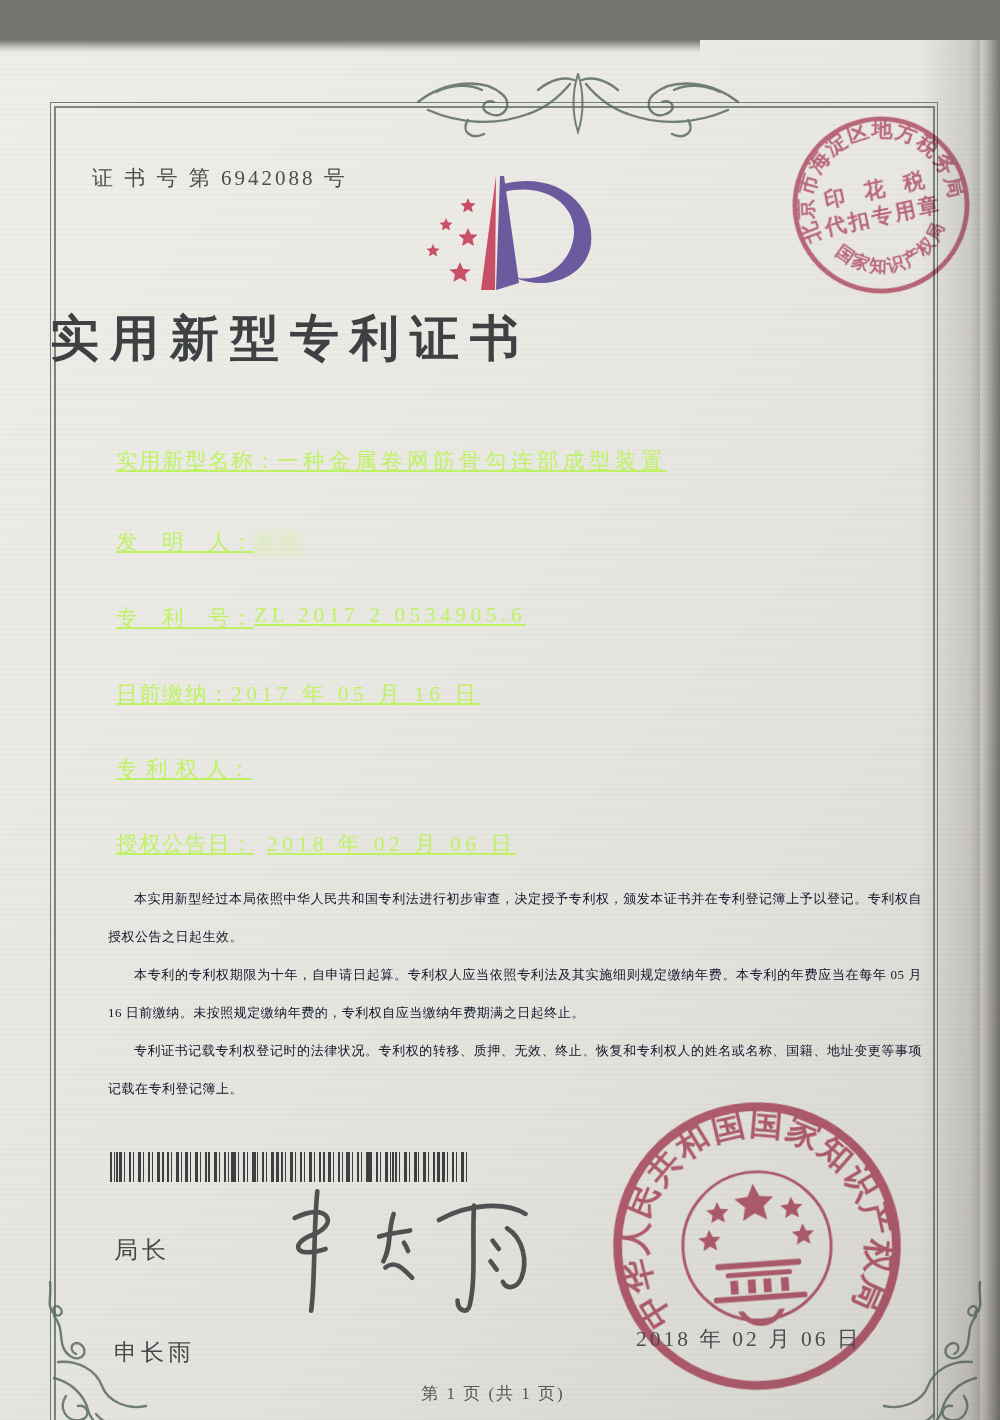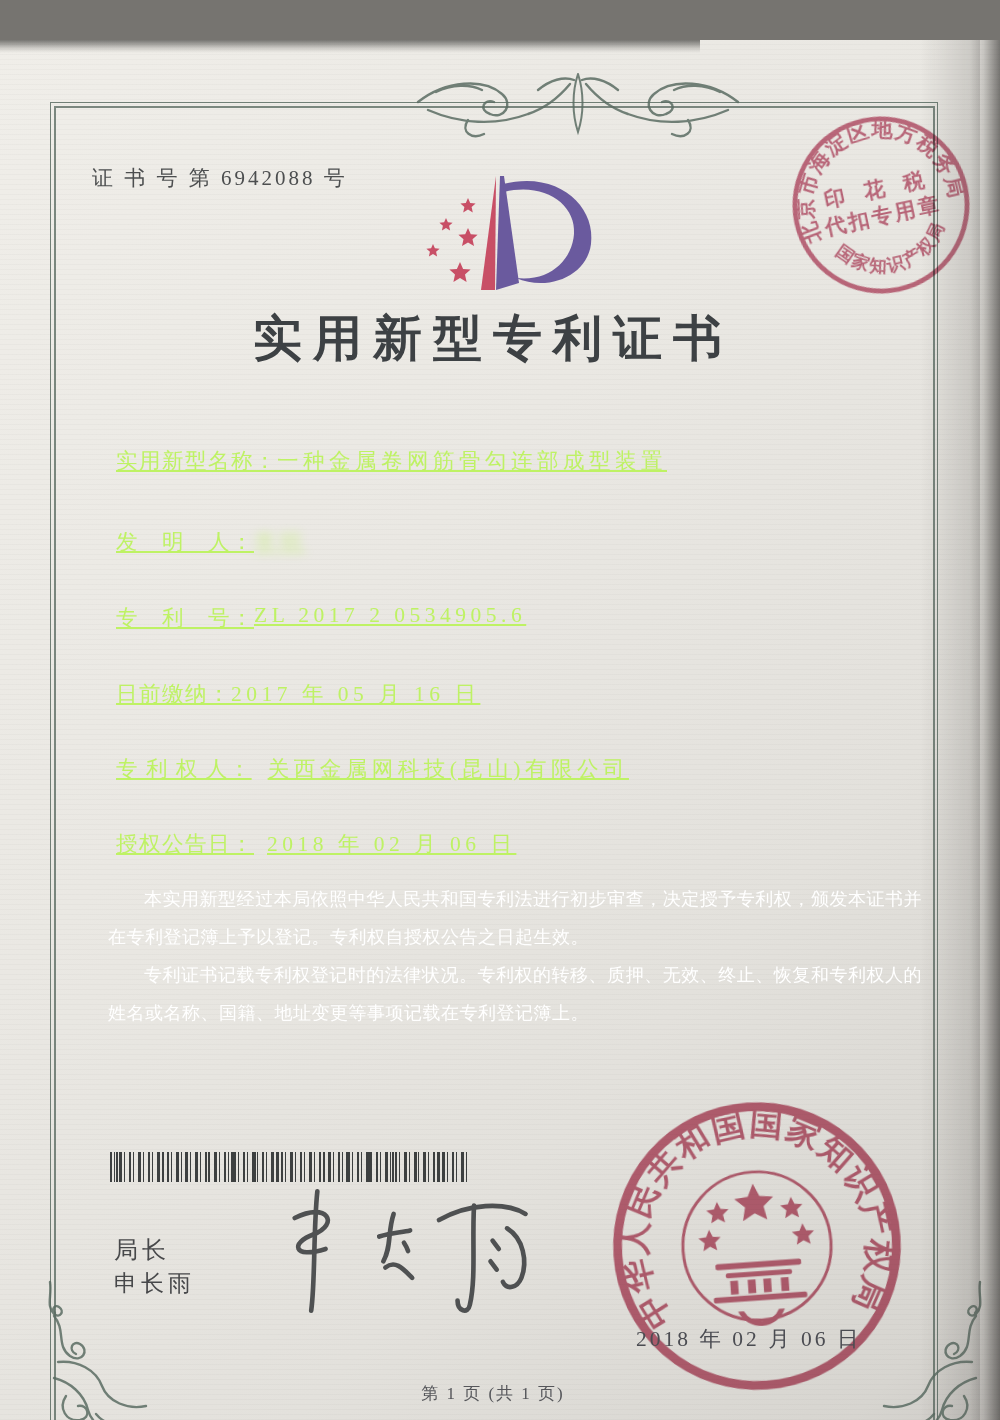--- a/index.html
+++ b/index.html
@@ -22,45 +22,45 @@
   
   .frame{position:absolute;left:50px;top:62px;width:886px;height:1344px;
          border:1.5px solid rgba(77,96,86,.78);z-index:2;}
   .frame::after{content:"";position:absolute;inset:2.5px;border:2.5px solid rgba(77,96,86,.72);}
   .ornaments{position:absolute;left:0;top:0;z-index:3;pointer-events:none;}
 
   
   .cert-number{position:absolute;left:92px;top:124px;font-size:21px;color:#4c4e4f;
          letter-spacing:3px;z-index:5;}
   .logo{position:absolute;left:408px;top:126px;width:212px;height:136px;z-index:5;}
-  .title{position:absolute;left:50px;top:266px;width:886px;text-align:center;
+  .title{position:absolute;left:50px;top:266px;width:886px;text-align:left;
          font-size:49px;font-weight:bold;color:#3d4144;letter-spacing:11px;z-index:5;}
 
   
   .fields{position:absolute;left:112px;top:0;width:810px;z-index:5;}
   .field{position:absolute;left:4px;display:flex;font-size:21.5px;color:#bef264;white-space:pre;text-decoration:underline;}
   .field .lbl{letter-spacing:1.5px;}
   .field .val{letter-spacing:4.5px;}
   .f0{top:406px;} .f1{top:487px;text-align:right;} .f2{top:563px;} .f3{top:639px;} .f4{top:714px;gap:16px;} .f5{top:789px;gap:13px;}
   .redacted{filter:blur(4px);opacity:.5;}
 
   
-  .body-text{position:absolute;left:108px;top:840px;width:814px;font-size:18px;
-         line-height:38px;color:#ffffff;text-align:justify;letter-spacing:.5px;z-index:5;}
+  .body-text{position:absolute;left:108px;top:840px;width:814px;font-size:13px;
+         line-height:38px;color:#0f172a;text-align:justify;letter-spacing:.5px;z-index:5;}
   .body-text p{margin:0;text-indent:2em;}
 
   
   .barcode{position:absolute;left:110px;top:1112px;width:358px;height:30px;z-index:5;opacity:.88;
     background-image:
       repeating-linear-gradient(90deg,#26292b 0 2px,transparent 2px 4px,#26292b 4px 5px,transparent 5px 9px,#26292b 9px 12px,transparent 12px 14px,#26292b 14px 15px,transparent 15px 19px),
       repeating-linear-gradient(90deg,transparent 0 6px,#26292b 6px 8px,transparent 8px 23px);}
 
   
   .sig-title{position:absolute;left:114px;top:1194px;font-size:24px;color:#47484a;letter-spacing:4px;z-index:5;}
-  .sig-name{position:absolute;left:114px;top:1228px;font-size:23px;color:#47484a;letter-spacing:4px;z-index:5;text-align:right;}
+  .sig-name{position:absolute;left:114px;top:1297px;font-size:23px;color:#47484a;letter-spacing:4px;z-index:5;text-align:right;}
   .signature{position:absolute;left:272px;top:1138px;width:268px;height:146px;z-index:5;}
 
   
   .office-seal{position:absolute;left:601px;top:1050px;width:312px;height:312px;z-index:6;
          opacity:.92;mix-blend-mode:multiply;transform:rotate(-4deg);}
   .issue-date{position:absolute;left:636px;top:1284px;font-size:21.5px;color:#4b4c52;
          letter-spacing:3px;z-index:7;}
   .tax-stamp{position:absolute;left:780px;top:64px;width:202px;height:202px;z-index:6;
          opacity:.9;mix-blend-mode:multiply;transform:rotate(-12deg);}
 
@@ -142,30 +142,30 @@
     <div class="field f2">
       <span class="lbl">专　利　号：</span>
       <span class="val">ZL 2017 2 0534905.6</span>
     </div>
     <div class="field f3">
       <span class="lbl">日前缴纳：</span>
       <span class="val">2017 年 05 月 16 日</span>
     </div>
     <div class="field f4">
       <span class="lbl">专 利 权 人：</span>
-      <span class="val">关西金属网科技(昆山)有限公司</span>
     </div>
     <div class="field f5">
       <span class="lbl">授权公告日：</span>
       <span class="val">2018 年 02 月 06 日</span>
     </div>
   </div>
 
   <div class="body-text">
     <p>本实用新型经过本局依照中华人民共和国专利法进行初步审查，决定授予专利权，颁发本证书并在专利登记簿上予以登记。专利权自授权公告之日起生效。</p>
+    <p>本专利的专利权期限为十年，自申请日起算。专利权人应当依照专利法及其实施细则规定缴纳年费。本专利的年费应当在每年 05 月 16 日前缴纳。未按照规定缴纳年费的，专利权自应当缴纳年费期满之日起终止。</p>
     <p>专利证书记载专利权登记时的法律状况。专利权的转移、质押、无效、终止、恢复和专利权人的姓名或名称、国籍、地址变更等事项记载在专利登记簿上。</p>
   </div>
 
   <div class="barcode"></div>
 
   <div class="sig-title">局长</div>
   <div class="sig-name">申长雨</div>
   <svg class="signature" viewBox="0 0 260 140">
     <g stroke="#35383a" stroke-width="4.5" fill="none" stroke-linecap="round" opacity=".85">
       <path d="M22,38 C54,22 66,44 40,54 C18,62 20,78 52,68"></path>

